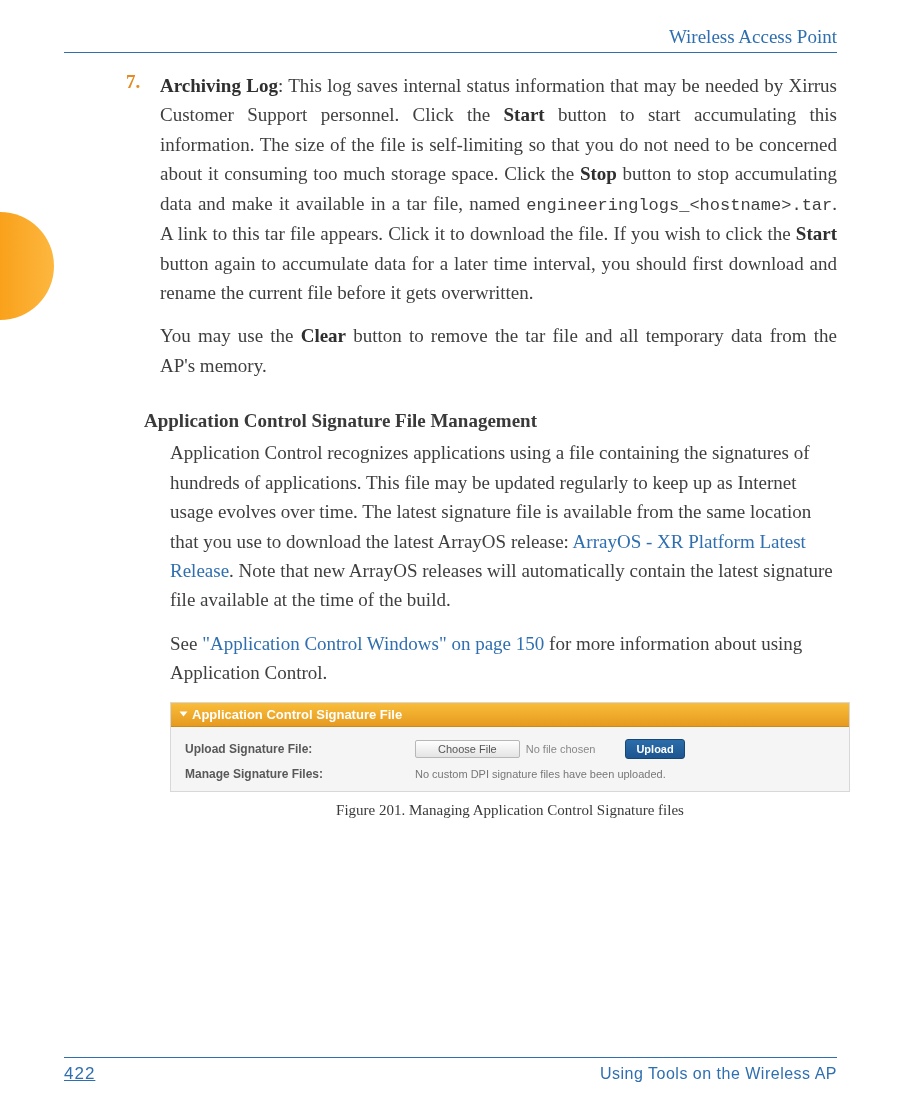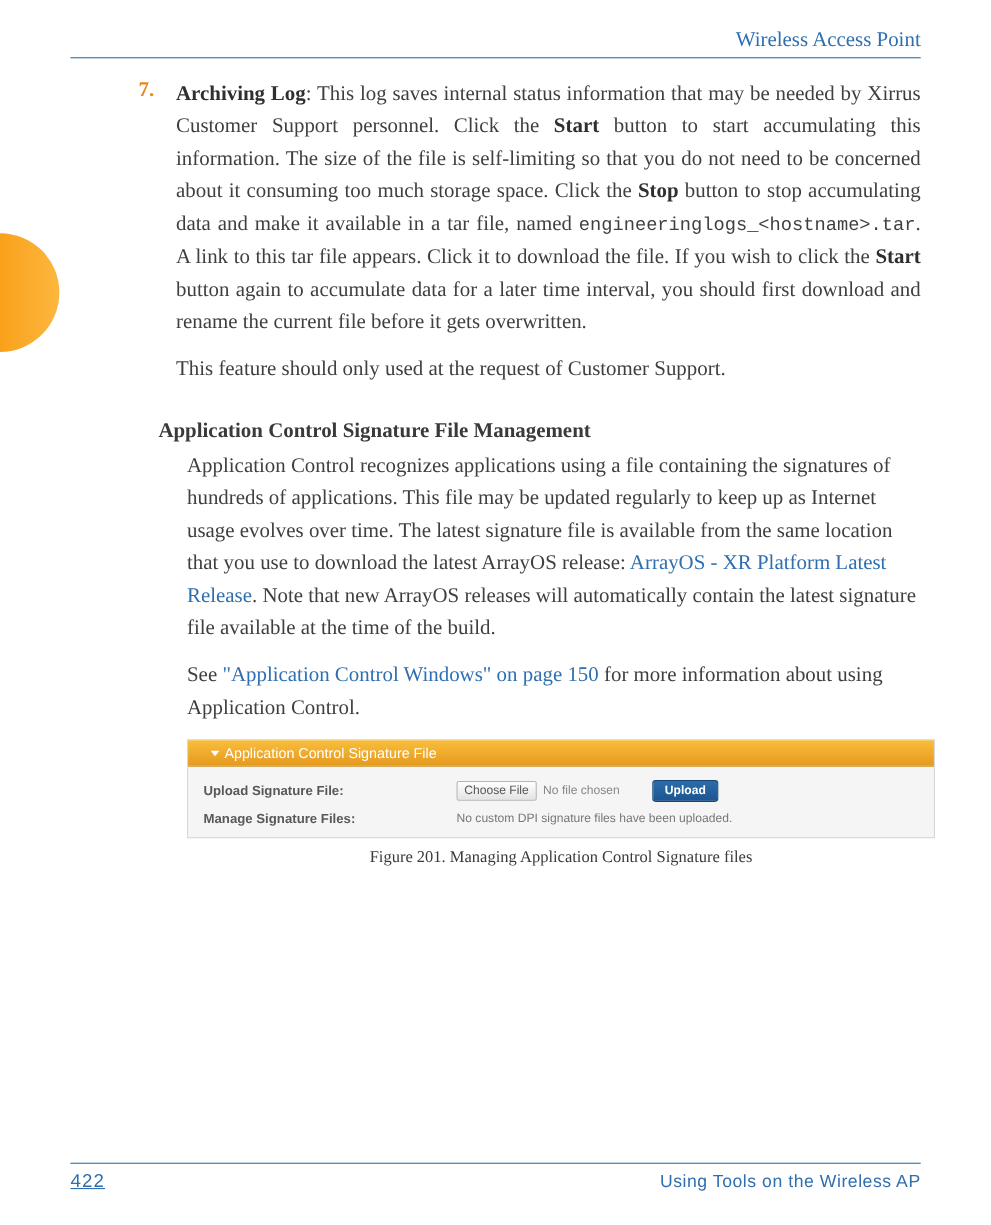--- a/index.html
+++ b/index.html
@@ -83,22 +83,22 @@
     border:1px solid #d8d8d8;
     background:#f5f5f5;
     font-family:Arial,Helvetica,sans-serif;
     font-size:12px;
   }
   .panel-header{
     display:flex;
     align-items:center;
     background:linear-gradient(#f9bd3b,#e69a1f);
     color:#fff;
-    font-weight:normal;
-    padding:4px 22px;
+    font-weight:bold;
+    padding:4px 10px;
     font-size:13px;
     border-bottom:1px solid #c98c19;
   }
   .panel-header .tri{
     display:inline-block;
     width:0;height:0;
     border-top:4px solid transparent;
     border-bottom:4px solid transparent;
     border-left:5px solid #fff;
     margin-right:6px;
@@ -118,21 +118,21 @@
     flex:0 0 230px;
     font-weight:bold;
     font-size:12px;
     color:#585858;
   }
   .file-button{
     display:inline-block;
     background:linear-gradient(#fefefe,#e4e4e4);
     border:1px solid #b7b7b7;
     border-radius:2px;
-    padding:2px 6px;
+    padding:2px 22px;
     font-size:11px;
     color:#555;
     margin-right:6px;
   }
   .file-status{font-size:11px;color:#888;}
   .upload-btn{
     display:inline-block;
     background:linear-gradient(#2a6daa,#1d5590);
     color:#fff;
     font-weight:bold;
@@ -178,21 +178,23 @@
   <div class="header-title">Wireless Access Point</div>
   <hr class="header-rule">
 
   <div class="content">
     <div class="list-item">
       <div class="li-num">7.</div>
       <div class="li-body">
         <p>
           <b>Archiving Log</b><span>: This log saves internal status information that may be needed by Xirrus Customer Support personnel. Click the </span><b>Start</b><span> button to start accumulating this information. The size of the file is self-limiting so that you do not need to be concerned about it consuming too much storage space. Click the </span><b>Stop</b><span> button to stop accumulating data and make it available in a tar file, named </span><span class="mono">engineeringlogs_&lt;hostname&gt;.tar</span><span>. A link to this tar file appears. Click it to download the file. If you wish to click the </span><b>Start</b><span> button again to accumulate data for a later time interval, you should first download and rename the current file before it gets overwritten.</span>
         </p>
-        <p>This feature should only used at the request of Customer Support.</p>
+        <p>
+          <span>You may use the </span><b>Clear</b><span> button to remove the tar file and all temporary data from the AP's memory.</span>
+        </p>
       </div>
     </div>
 
     <div class="section-heading">Application Control Signature File Management</div>
     <div class="section-body">
       <p>
         <span>Application Control recognizes applications using a file containing the signatures of hundreds of applications. This file may be updated regularly to keep up as Internet usage evolves over time. The latest signature file is available from the same location that you use to download the latest ArrayOS release: </span><span class="link">ArrayOS - XR Platform Latest Release</span><span>. Note that new ArrayOS releases will automatically contain the latest signature file available at the time of the build.</span>
       </p>
       <p>
         <span>See </span><span class="link">"Application Control Windows" on page 150</span><span> for more information about using Application Control.</span>

